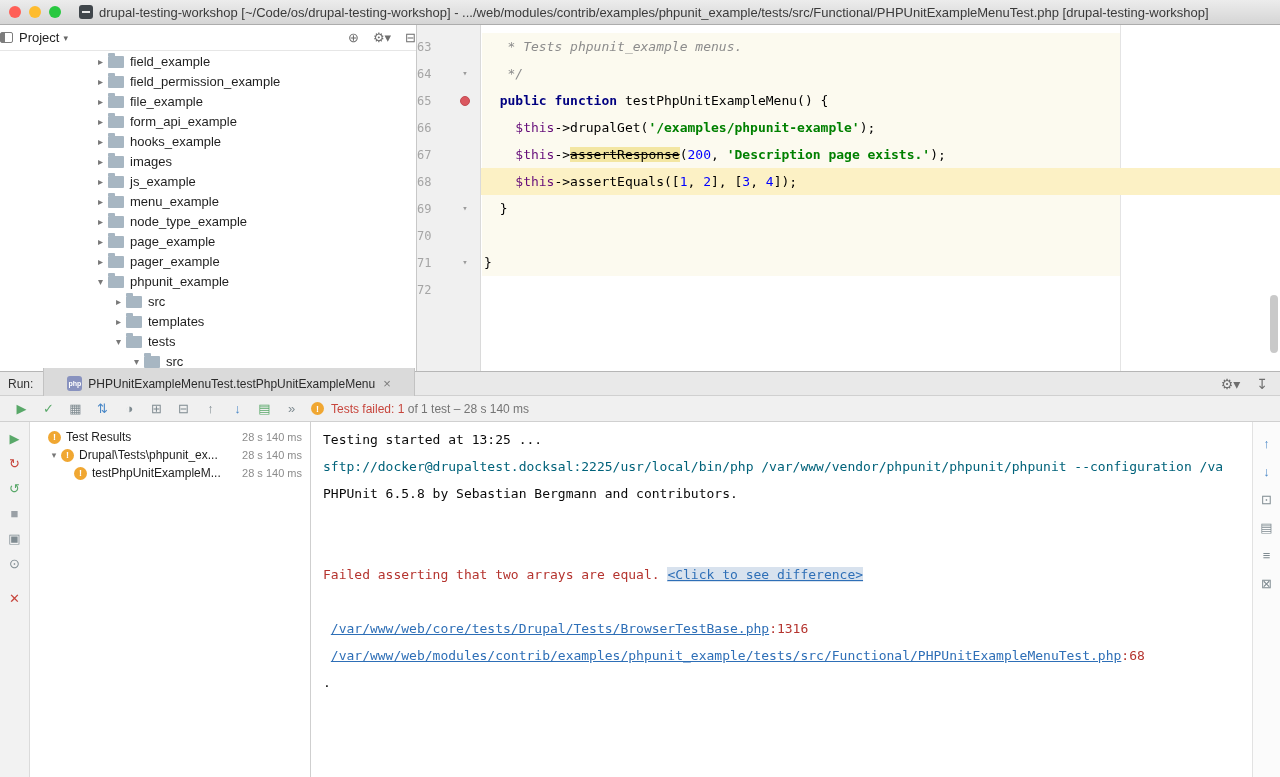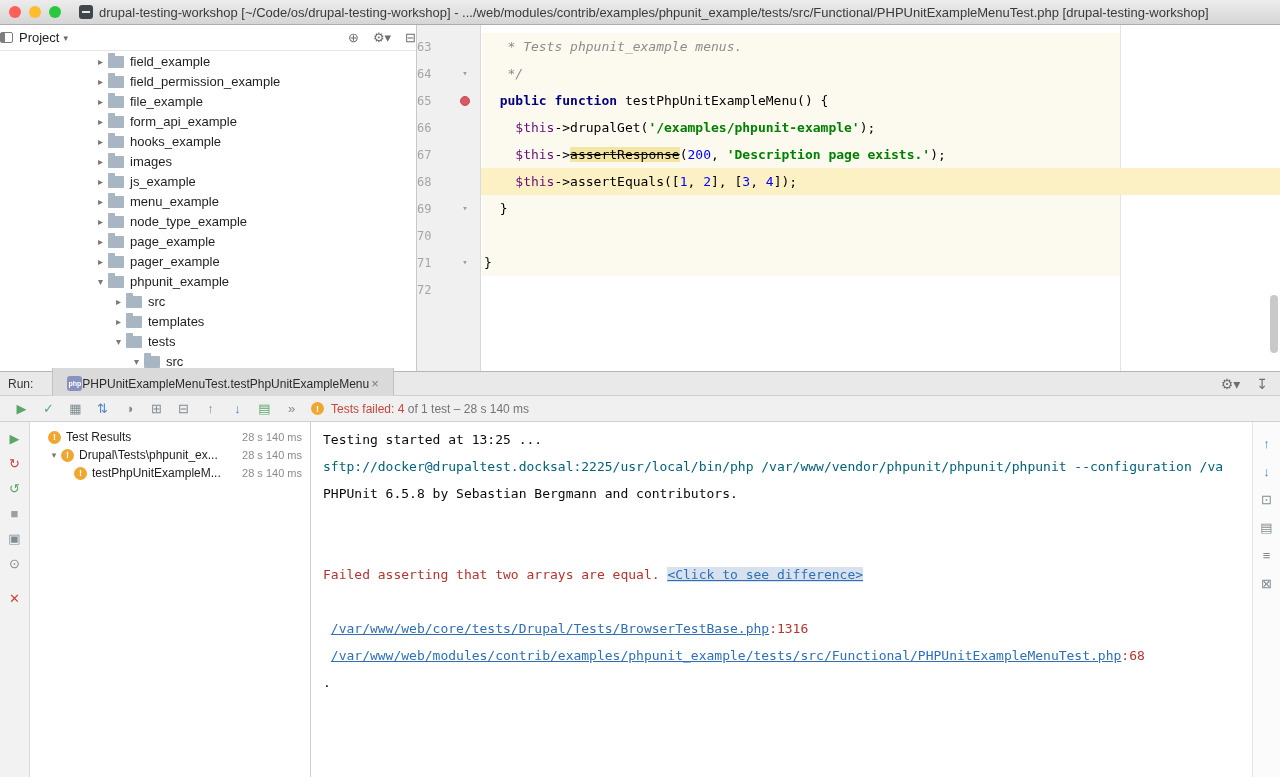--- a/index.html
+++ b/index.html
@@ -50,22 +50,22 @@
 .tok-string{color:var(--string,#008000);font-weight:bold}
 .tok-number{color:var(--number,#0000FF)}
 .tok-variable{color:var(--variable,#660E7A)}
 .tok-deprecated{background:var(--deprecated-bg,#F3E6A2);text-decoration:line-through}
 .ed-scrollbar{position:absolute;right:0;top:0;bottom:0;width:12px}
 .ed-thumb{position:absolute;right:2px;top:270px;width:8px;height:58px;border-radius:4px;background:rgba(120,120,120,.4)}
 
 
 .run-panel{flex:1;border-top:1px solid #B6B6B6;display:flex;flex-direction:column;min-height:0}
 .run-tabbar{height:24px;flex:none;background:#E9E9E9;border-bottom:1px solid #D0D0D0;display:flex;align-items:center;padding-left:8px;font-size:12px;color:#333}
-.run-label{margin-right:19px}
-.run-tab{height:31px;display:flex;align-items:center;background:#DADADA;border-left:1px solid #C2C2C2;border-right:1px solid #C2C2C2;padding:0 14px}
+.run-label{margin-right:10px}
+.run-tab{height:31px;display:flex;align-items:center;gap:6px;background:#DADADA;border-left:1px solid #C2C2C2;border-right:1px solid #C2C2C2;padding:0 23px}
 .php-icon{width:15px;height:15px;border-radius:3px;background:#8892BF;color:#fff;font-size:7px;font-weight:bold;display:flex;align-items:center;justify-content:center;flex:none}
 .tab-title{color:#2B2B2B;white-space:nowrap}
 .tab-close{color:#7A7A7A;font-size:13px;margin-left:2px}
 .tabbar-actions{margin-left:auto;display:flex;gap:16px;padding-right:12px;color:#6E6E6E;font-size:14px}
 .run-toolbar{height:26px;flex:none;background:#F0F0F0;border-bottom:1px solid #D0D0D0;display:flex;align-items:center;padding-left:8px}
 .tb-icons{display:flex;align-items:center}
 .tb-icons .strip-icon{width:27px;text-align:center;font-size:13px}
 .status{display:flex;align-items:center;margin-left:6px;font-size:12px}
 .warn-badge{width:13px;height:13px;border-radius:50%;background:var(--warning,#F0A732);color:#fff;font-size:9px;font-weight:bold;display:flex;align-items:center;justify-content:center;margin-right:7px;flex:none}
 .status-failed{color:var(--failed-red,#C7453C)}
@@ -305,21 +305,21 @@
           <span class="strip-icon" style="color: rgb(127, 139, 145);">◑</span>
           <span class="strip-icon" style="color: rgb(127, 139, 145);">⊞</span>
           <span class="strip-icon" style="color: rgb(127, 139, 145);">⊟</span>
           <span class="strip-icon" style="color: rgb(127, 139, 145);">↑</span>
           <span class="strip-icon" style="color: rgb(74, 136, 199);">↓</span>
           <span class="strip-icon" style="color: rgb(89, 168, 105);">▤</span>
           <span class="strip-icon" style="color: rgb(127, 139, 145);">»</span>
         </span>
       <span class="status">
         <span class="warn-badge">!</span>
-        <span class="status-failed">Tests failed: 4</span>
+        <span class="status-failed">Tests failed: 1</span>
           <span class="status-rest"> of 1 test – 28 s 140 ms</span>
       </span>
     </div>
 
     <div class="run-body">
       <div class="left-strip" id="left-strip">
           <span class="strip-icon" style="color: rgb(89, 168, 105);">▶</span>
           <span class="strip-icon" style="color: rgb(199, 69, 60);">↻</span>
           <span class="strip-icon" style="color: rgb(89, 168, 105);">↺</span>
           <span class="strip-icon" style="color: rgb(154, 160, 166);">■</span>

